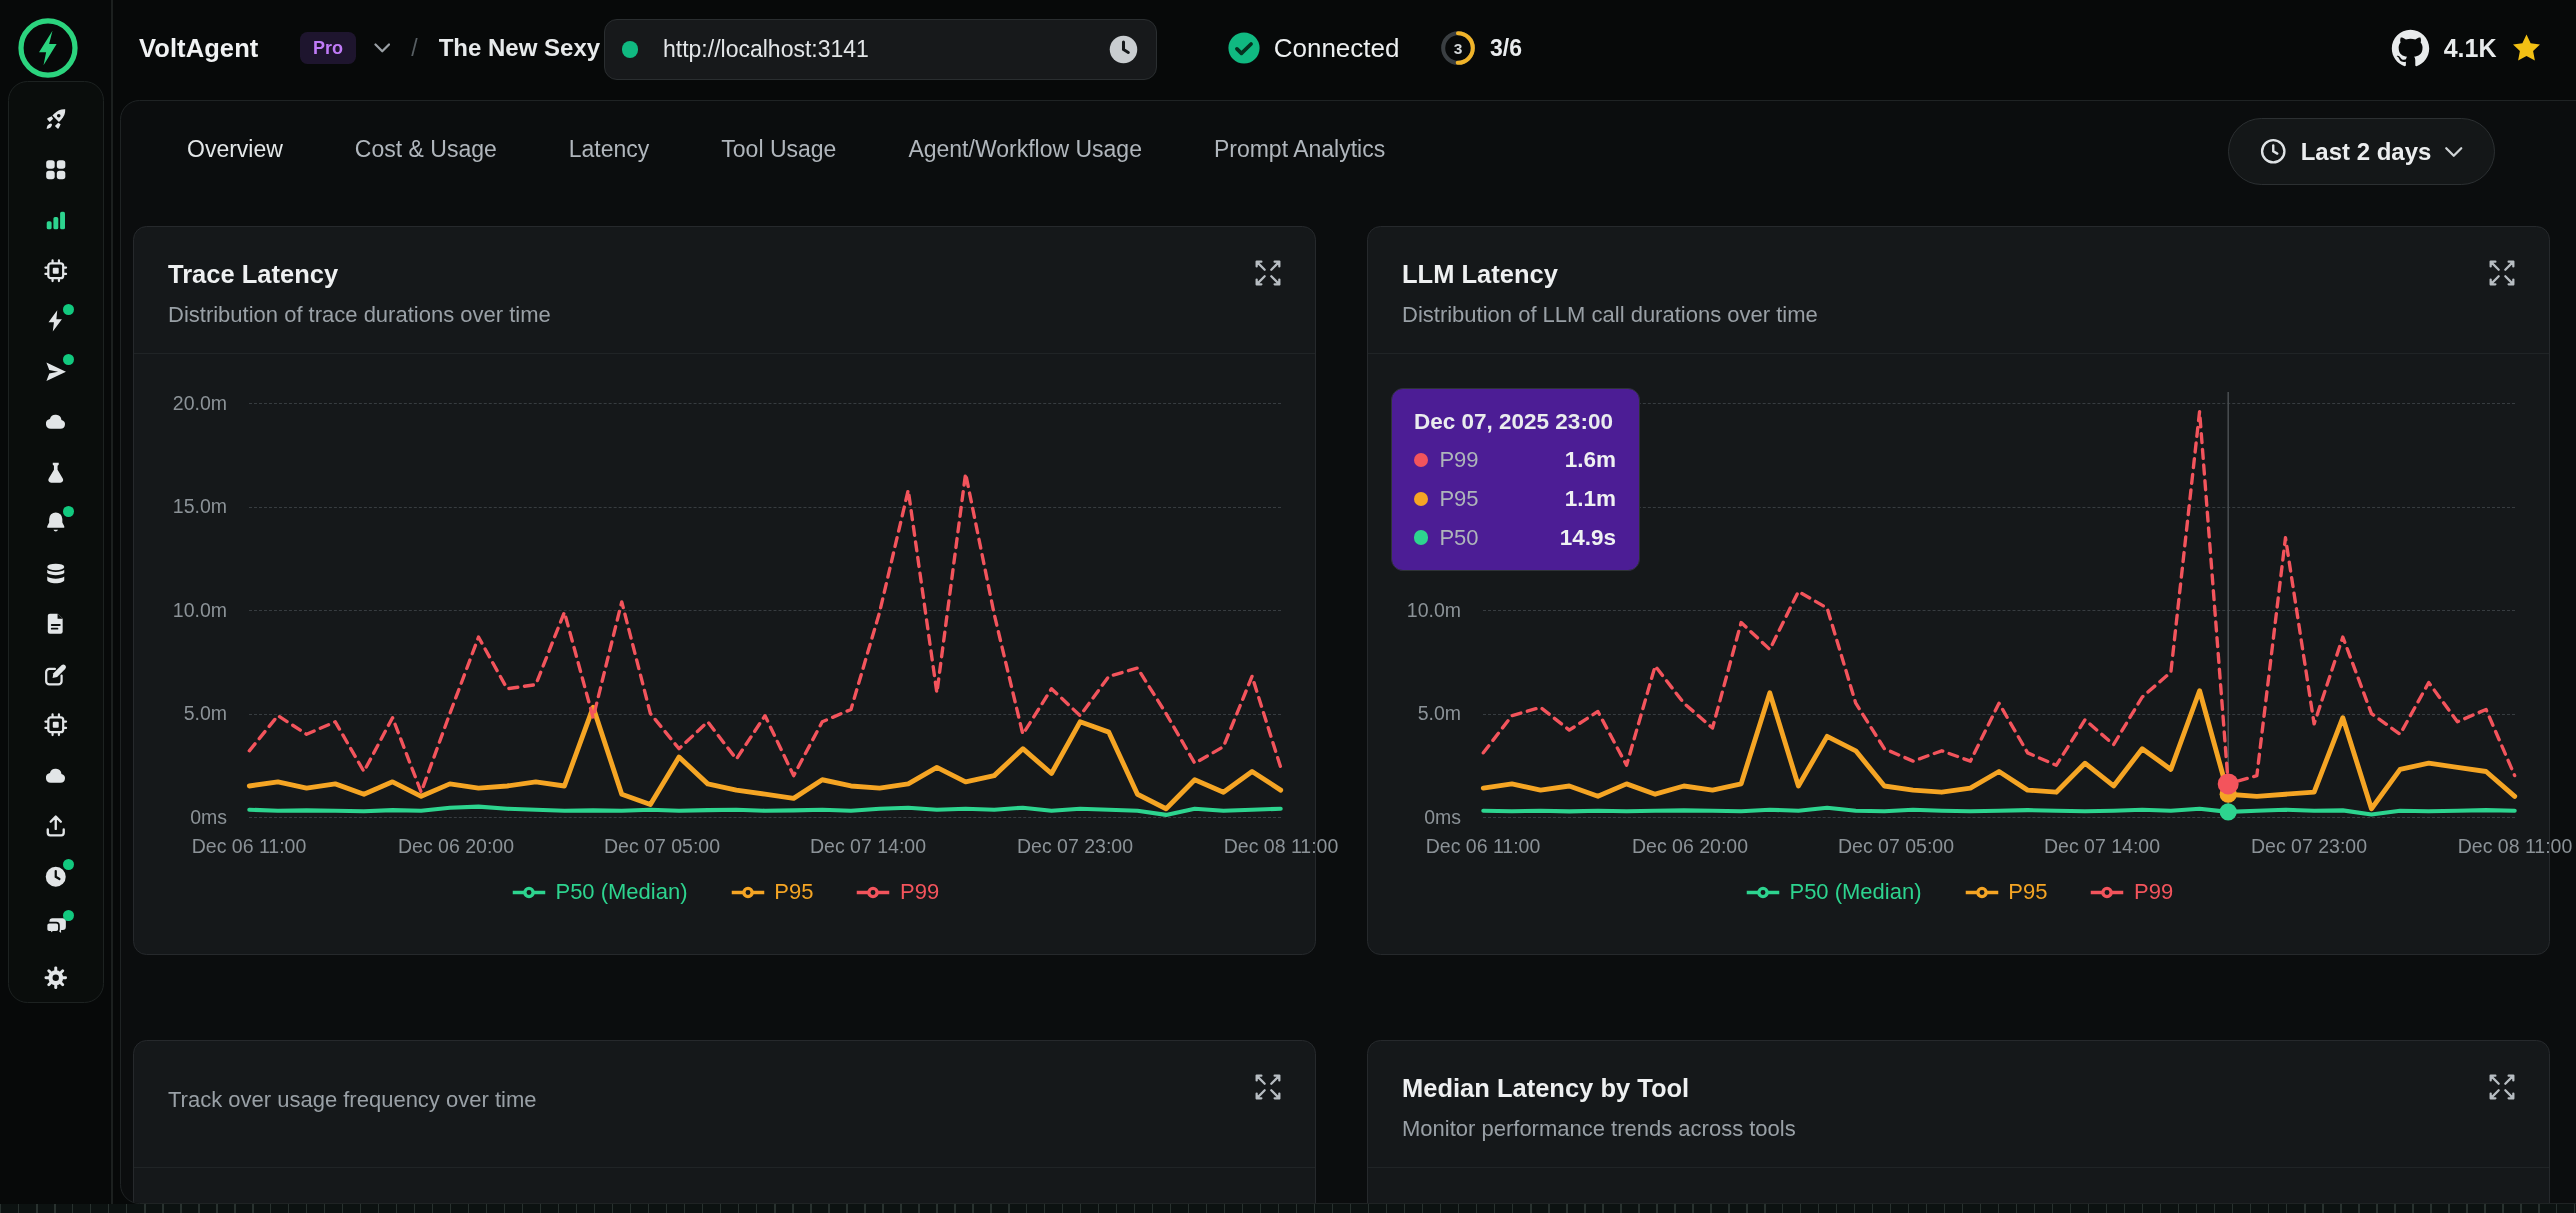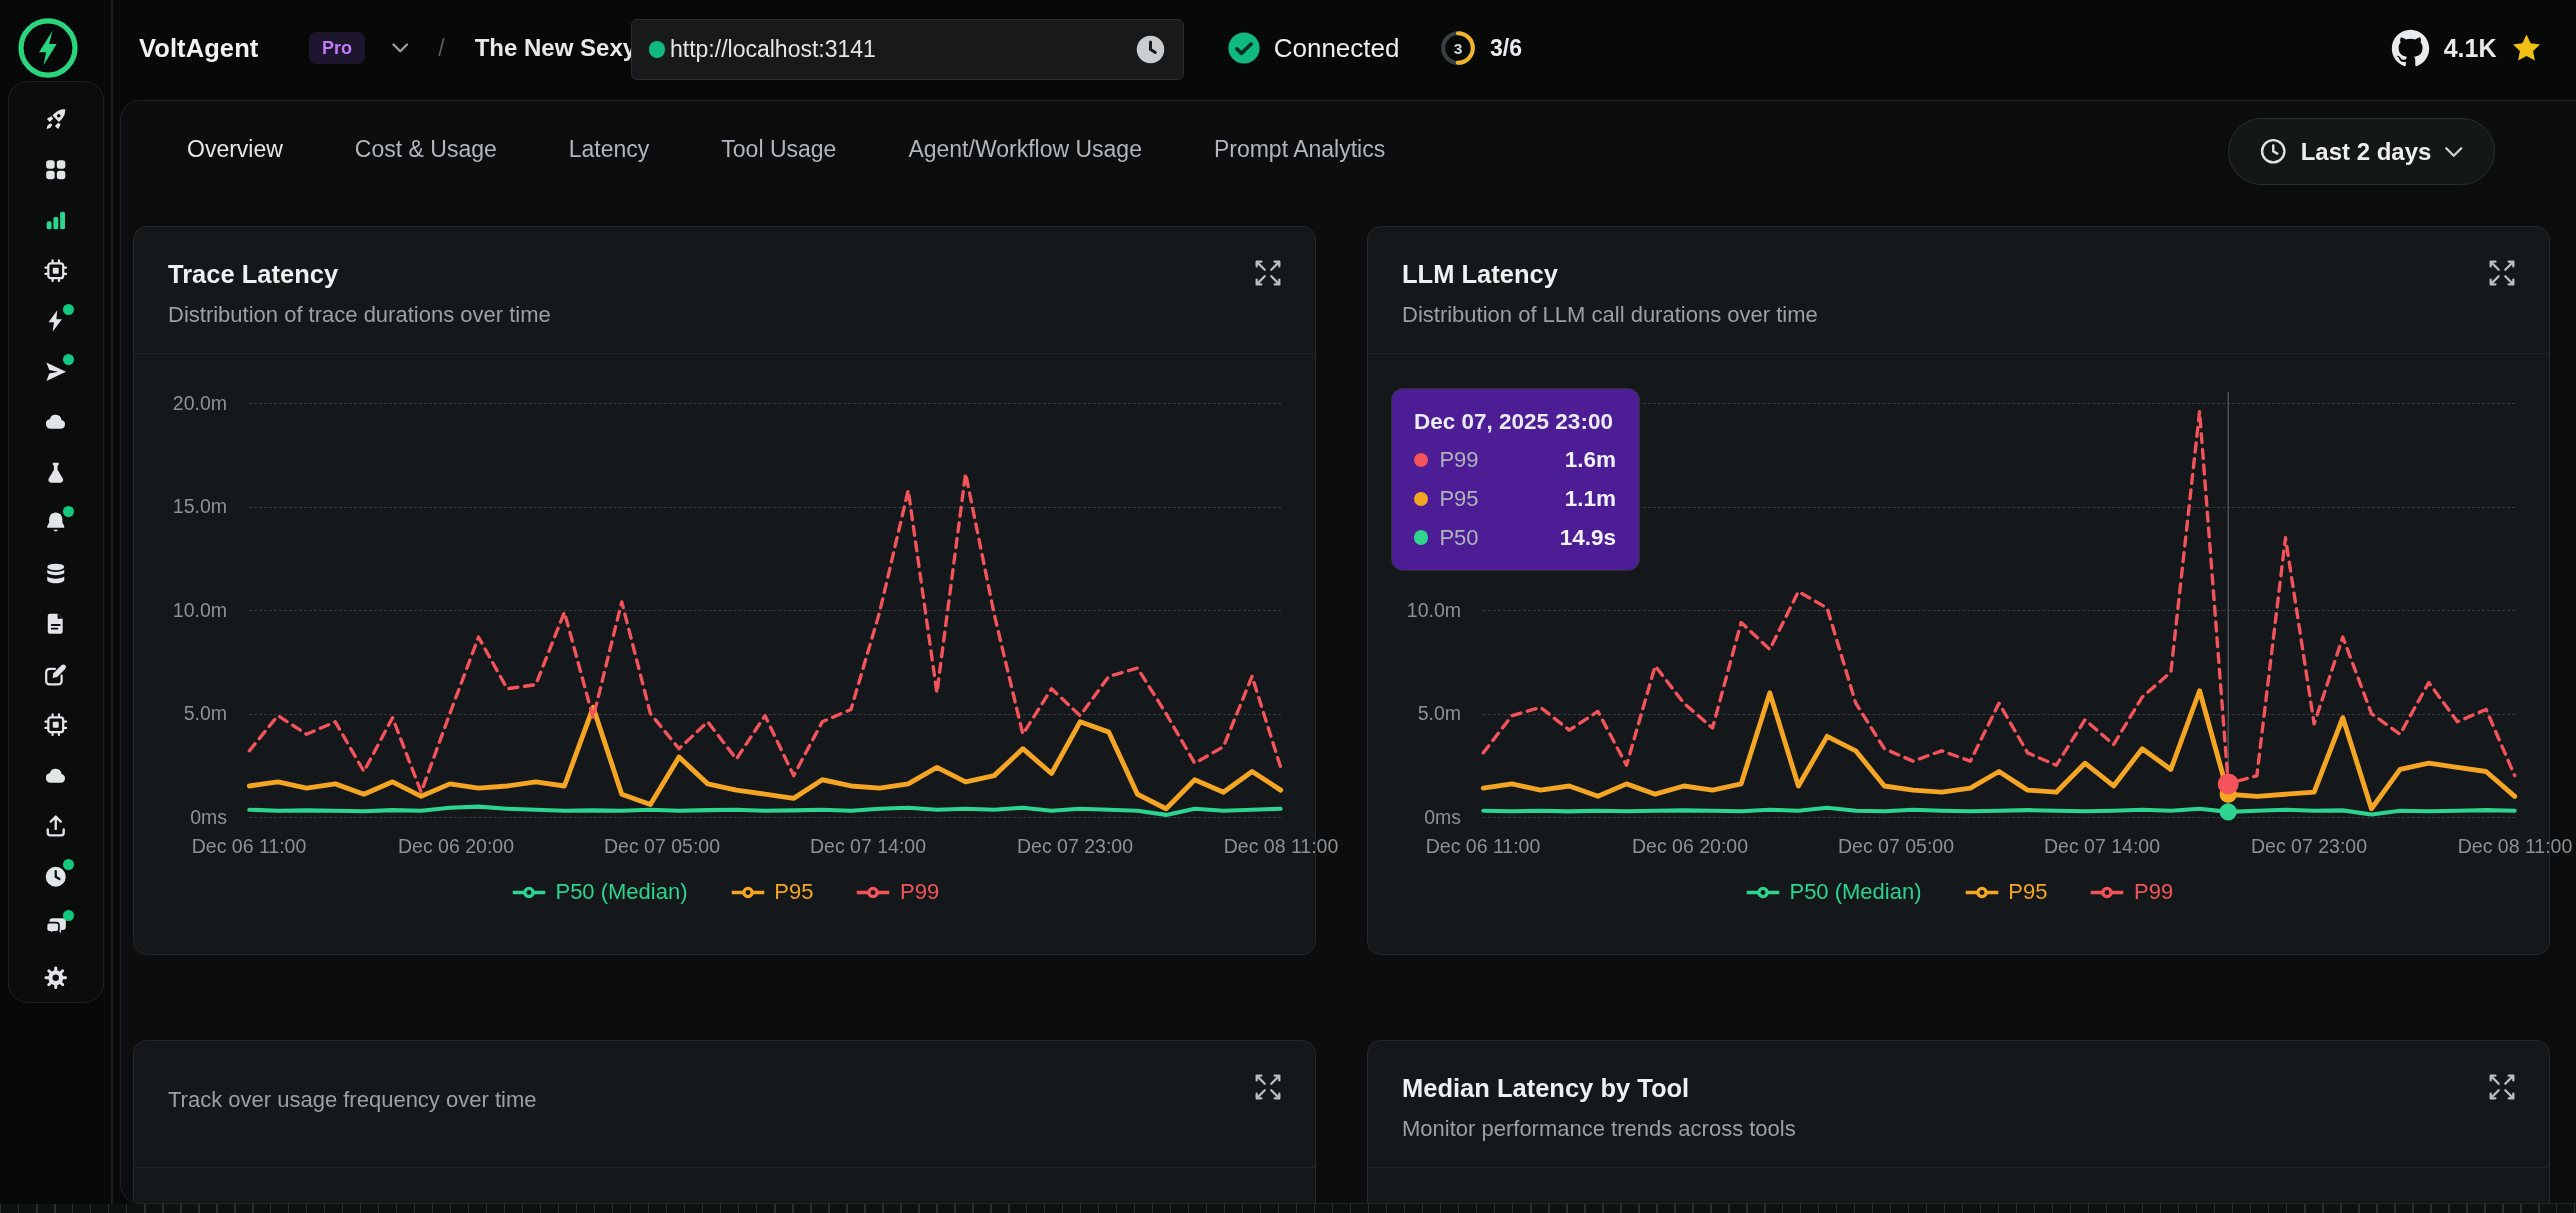--- a/index.html
+++ b/index.html
@@ -2,29 +2,29 @@
 <html style="font-size:12px"><head>
 <meta charset="utf-8">
 <style>
   html,body{margin:0;padding:0;background:#070909;width:2576px;height:1213px;overflow:hidden;
     font-family:"Liberation Sans", sans-serif;-webkit-font-smoothing:antialiased;}
   .page{position:absolute;inset:0;width:2576px;height:1213px;background:#070909;}
 
   
   .topbar{position:absolute;left:0;top:0;width:2576px;height:96px;}
   .logo{position:absolute;left:15px;top:15px;width:66px;height:66px;cursor:pointer;}
-  .brand-row{position:absolute;left:139px;top:0;height:96px;display:flex;align-items:center;gap:27px;}
+  .brand-row{position:absolute;left:139px;top:0;height:96px;display:flex;align-items:center;gap:18px;}
   .brand{font-size:25.5px;font-weight:700;color:#f1f3f4;letter-spacing:0.1px;}
   .pro-badge{font-size:18px;font-weight:600;color:#c07bf7;background:rgba(154,86,243,.16);
     padding:5.2px 12.7px;border-radius:7.5px;cursor:pointer;margin-left:24px;}
   .chev{display:inline-flex;align-items:center;cursor:pointer;}
   .bc-sep{font-size:23px;color:#575e62;margin:0 3px;}
   .project{font-size:24px;font-weight:600;color:#e7eaeb;cursor:pointer;}
-  .url-box{position:absolute;left:631px;top:19px;width:553px;height:61px;background:#17191b;
-    border:1.5px solid #2a2e30;border-radius:6px;display:flex;align-items:center;padding:0 16.5px;gap:5px;
+  .url-box{position:absolute;left:604px;top:19px;width:553px;height:61px;background:#17191b;
+    border:1.5px solid #2a2e30;border-radius:13px;display:flex;align-items:center;padding:0 16.5px;gap:25px;
     box-sizing:border-box;cursor:text;}
   .url-dot{width:16.5px;height:16.5px;border-radius:50%;background:#10b981;flex:none;}
   .url-text{font-size:23px;color:#e3e6e8;flex:1;white-space:nowrap;}
   .connected{position:absolute;left:1227px;top:0;height:96px;display:flex;align-items:center;gap:12.7px;}
   .connected-label{font-size:26px;font-weight:500;color:#edf0f1;}
   .setup{position:absolute;left:1438px;top:0;height:96px;display:flex;align-items:center;gap:12px;cursor:pointer;}
   .setup-label{font-size:23px;font-weight:600;color:#e9ecee;}
   .github{position:absolute;right:33px;top:0;height:96px;display:flex;align-items:center;gap:13.5px;cursor:pointer;}
   .gh-stars{font-size:25px;font-weight:600;color:#e8ebec;}
 

